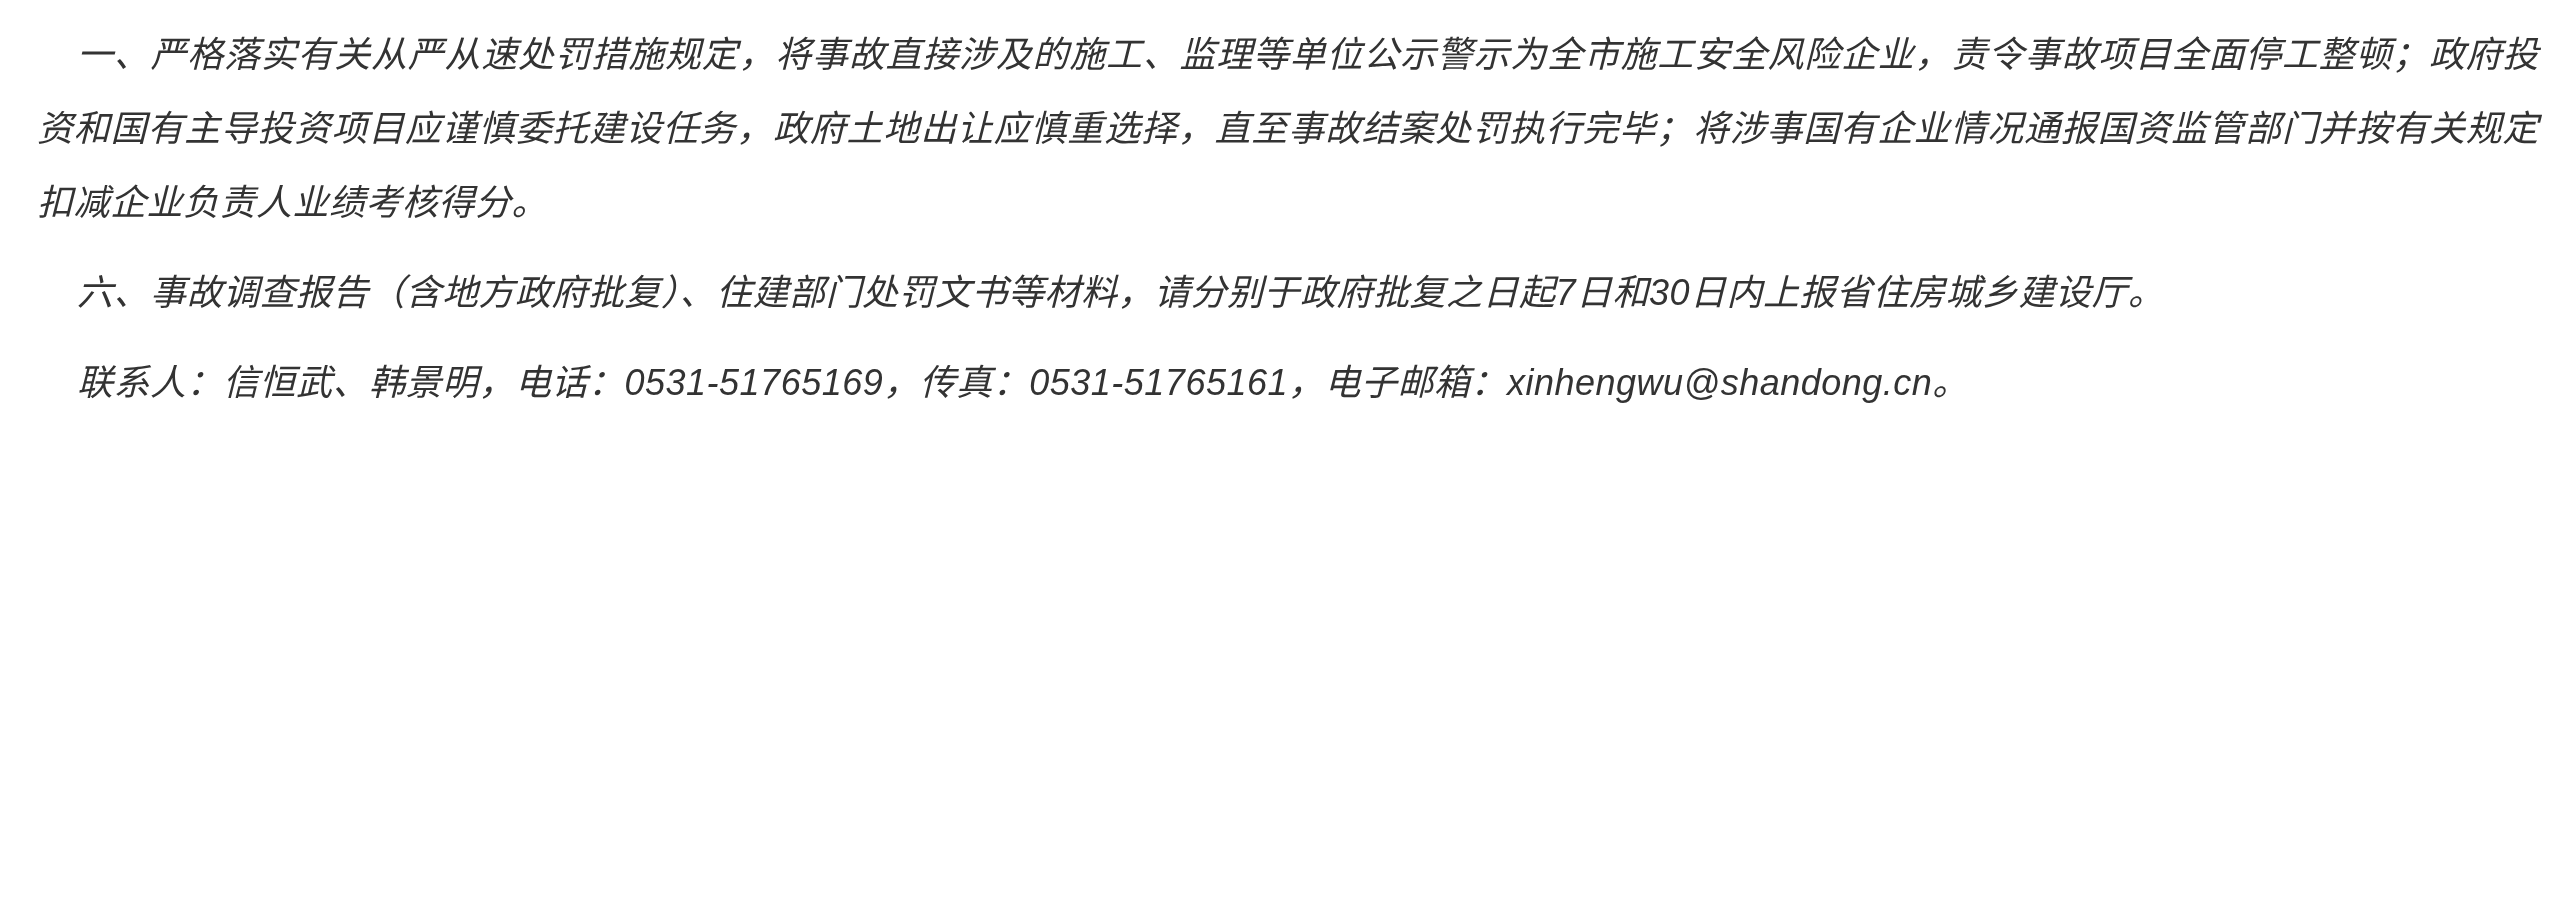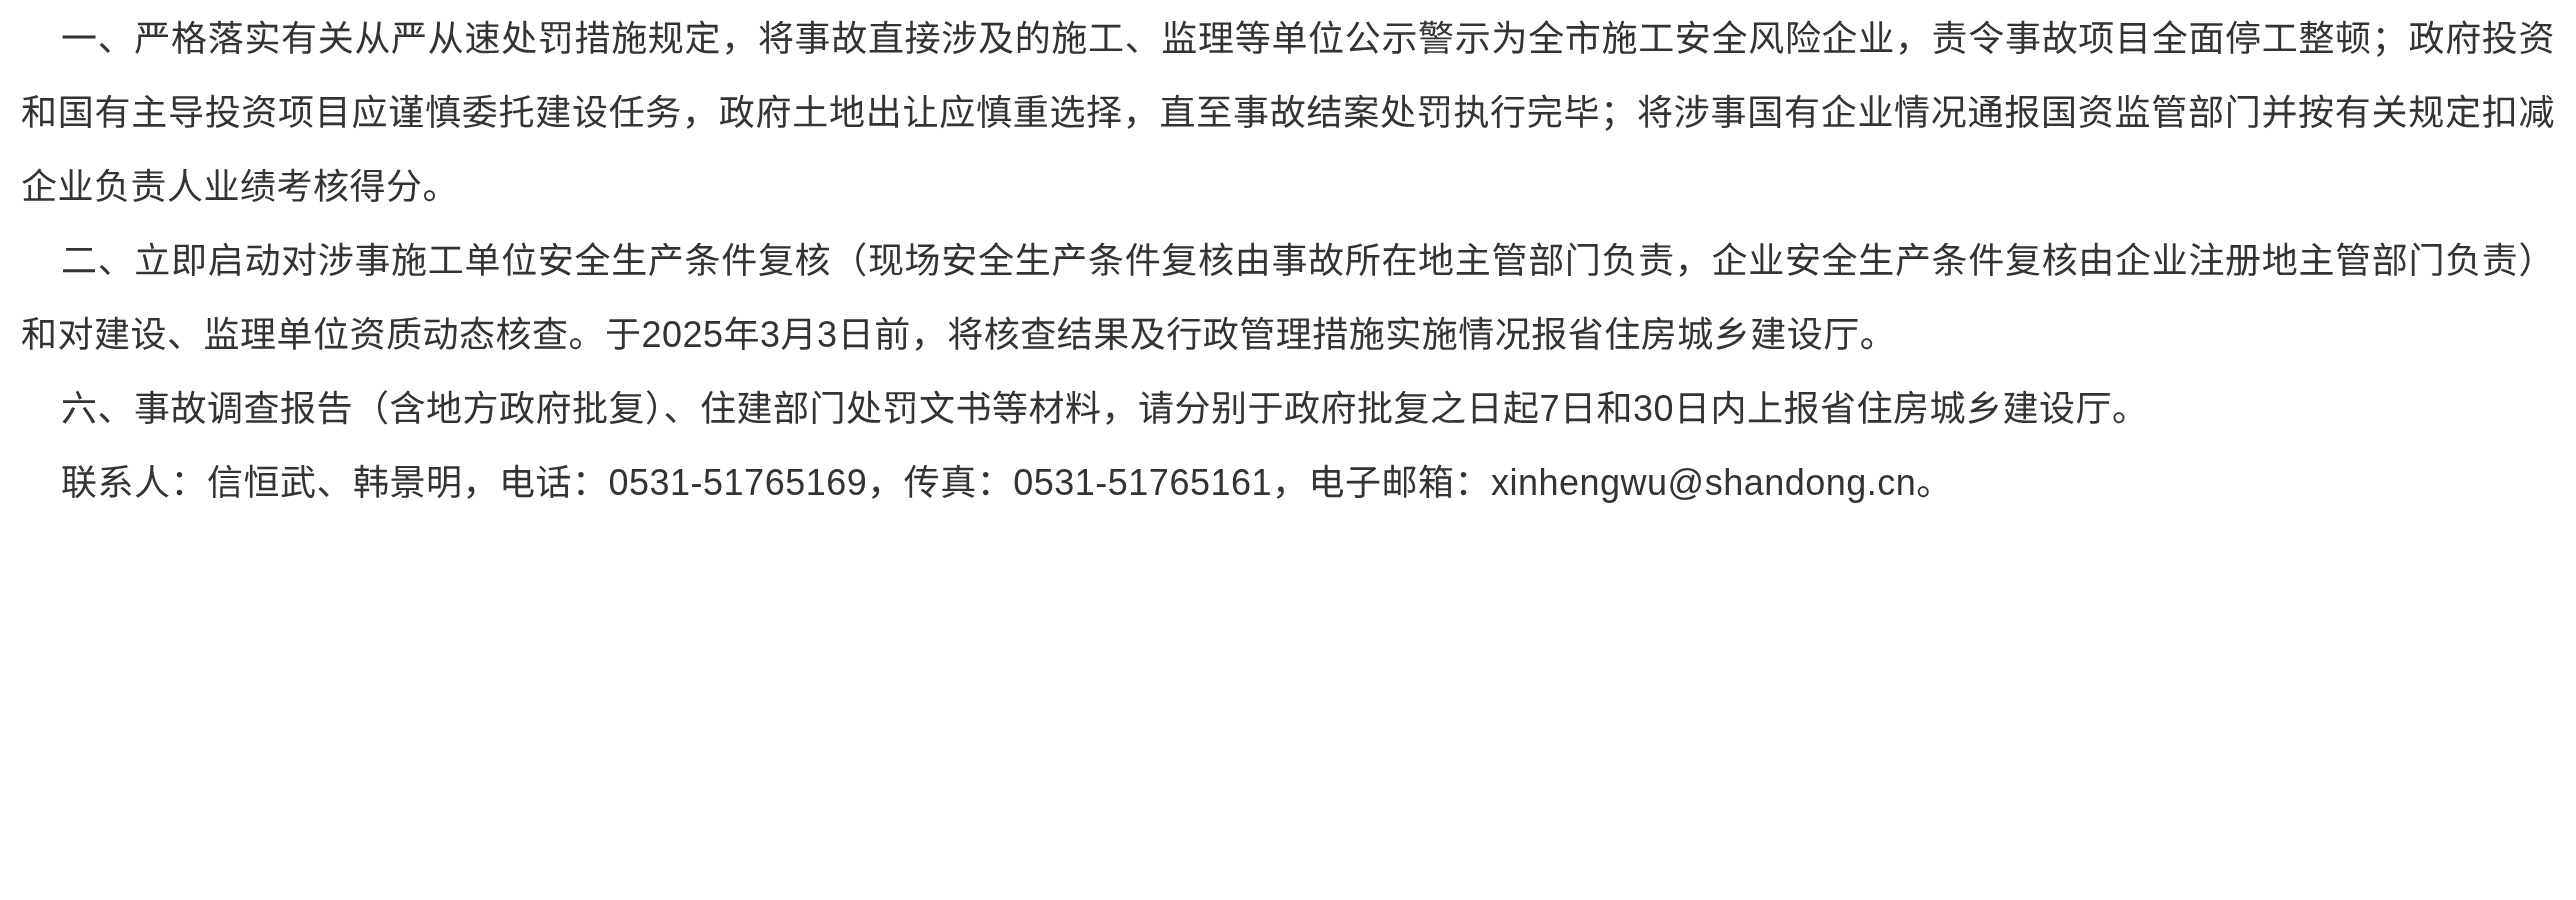--- a/index.html
+++ b/index.html
@@ -18,28 +18,28 @@
     width: 2576px;
     padding: 1.9px 21px 0 21px;
     font-size: 36px;
     line-height: 74px;
     color: #333333;
     text-align: justify;
     text-justify: inter-ideograph;
     letter-spacing: 0.5px;
   }
   .doc p {
-    margin: 0;
+    margin: 16px;
     padding: 0;
     text-indent: 40px;
     word-break: break-all;
+    font-style: italic;
   }
 </style>
 </head>
 <body>
 
 <div class="doc">
   <p>一、严格落实有关从严从速处罚措施规定，将事故直接涉及的施工、监理等单位公示警示为全市施工安全风险企业，责令事故项目全面停工整顿；政府投资和国有主导投资项目应谨慎委托建设任务，政府土地出让应慎重选择，直至事故结案处罚执行完毕；将涉事国有企业情况通报国资监管部门并按有关规定扣减企业负责人业绩考核得分。</p>
-  <p>二、立即启动对涉事施工单位安全生产条件复核（现场安全生产条件复核由事故所在地主管部门负责，企业安全生产条件复核由企业注册地主管部门负责）和对建设、监理单位资质动态核查。于2025年3月3日前，将核查结果及行政管理措施实施情况报省住房城乡建设厅。</p>
   <p>六、事故调查报告（含地方政府批复）、住建部门处罚文书等材料，请分别于政府批复之日起7日和30日内上报省住房城乡建设厅。</p>
   <p>联系人：信恒武、韩景明，电话：0531-51765169，传真：0531-51765161，电子邮箱：xinhengwu@shandong.cn。</p>
 </div>
 
 
 </body></html>

